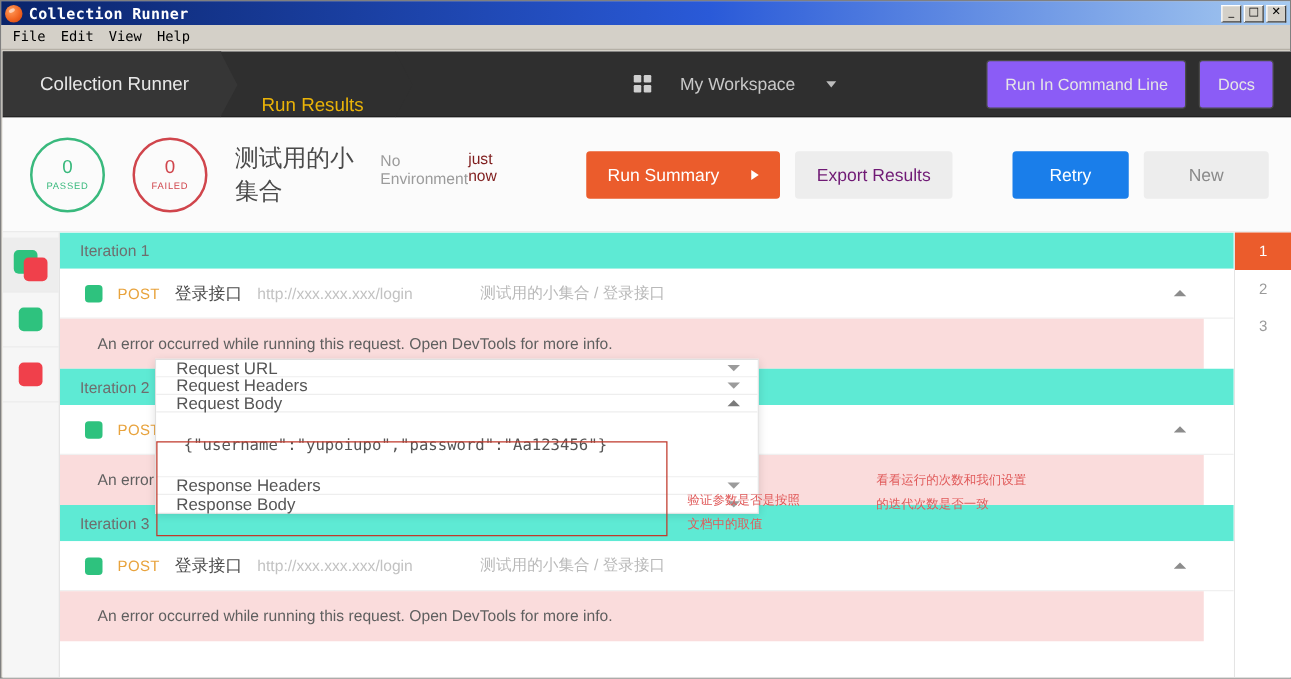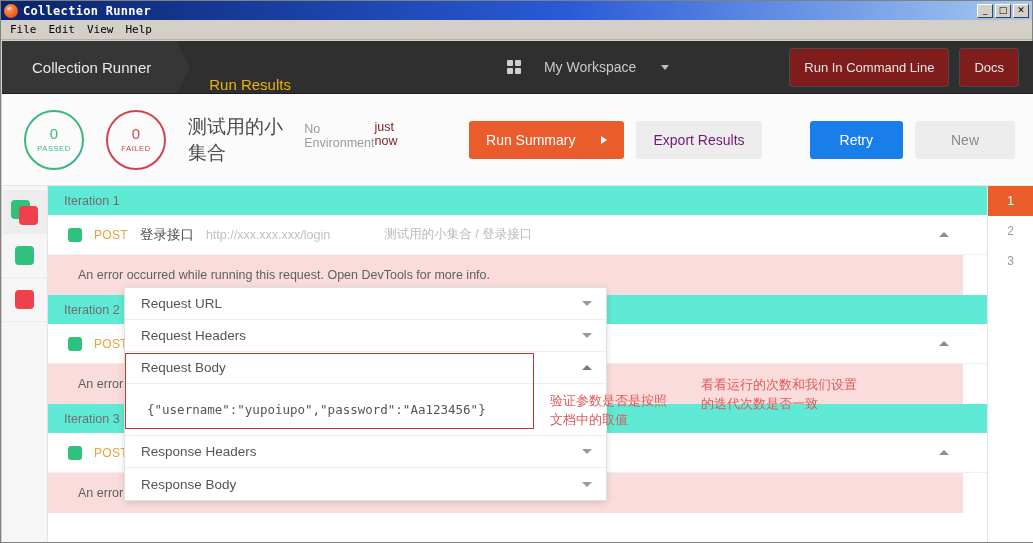--- a/index.html
+++ b/index.html
@@ -118,21 +118,21 @@
     border-left: 4px solid transparent;
     border-right: 4px solid transparent;
     border-top: 5px solid #bdbdbd;
     margin-left: 2px;
   }
   .topnav-right {
     display: flex; align-items: center; gap: 10px;
     padding-right: 14px;
   }
   .nav-btn {
-    background: #7f1d1d;
+    background: #8b5cf6;
     border: 1px solid #4a4a4a;
     color: #e6e6e6;
     font-size: 13px;
     padding: 11px 14px;
     border-radius: 3px;
     white-space: nowrap;
   }
 
   
   .summary {
@@ -257,21 +257,21 @@
   .panel {
     position: absolute;
     left: 122px; top: 246px;
     width: 483px;
     background: #fff;
     border: 1px solid #e0e0e0;
     box-shadow: 0 2px 7px rgba(0,0,0,.13);
     z-index: 30;
   }
   .panel-row {
-    height: 32px;
+    height: 14px;
     display: flex; align-items: center;
     padding: 0 14px 0 16px;
     border-bottom: 1px solid #eeeeee;
     font-size: 13.5px; color: #555;
     background: #fff;
     position: relative;
   }
   .panel-row:last-child { border-bottom: none; }
   .panel-row .tri-d {
     margin-left: auto;
@@ -302,21 +302,21 @@
   .annot-box {
     position: absolute;
     left: 123px; top: 312px;
     width: 409px; height: 76px;
     border: 1px solid #c0392b;
     z-index: 40;
     pointer-events: none;
   }
   .annot-text {
     position: absolute;
-    color: #e05a5a; font-size: 13px;
+    color: #e05a5a; font-size: 10px;
     line-height: 19px;
     z-index: 45;
     white-space: nowrap;
   }
   .annot-1 { left: 548px; top: 350px; }
   .annot-2 { left: 699px; top: 334px; }
 </style>
 </head>
 <body>
 

